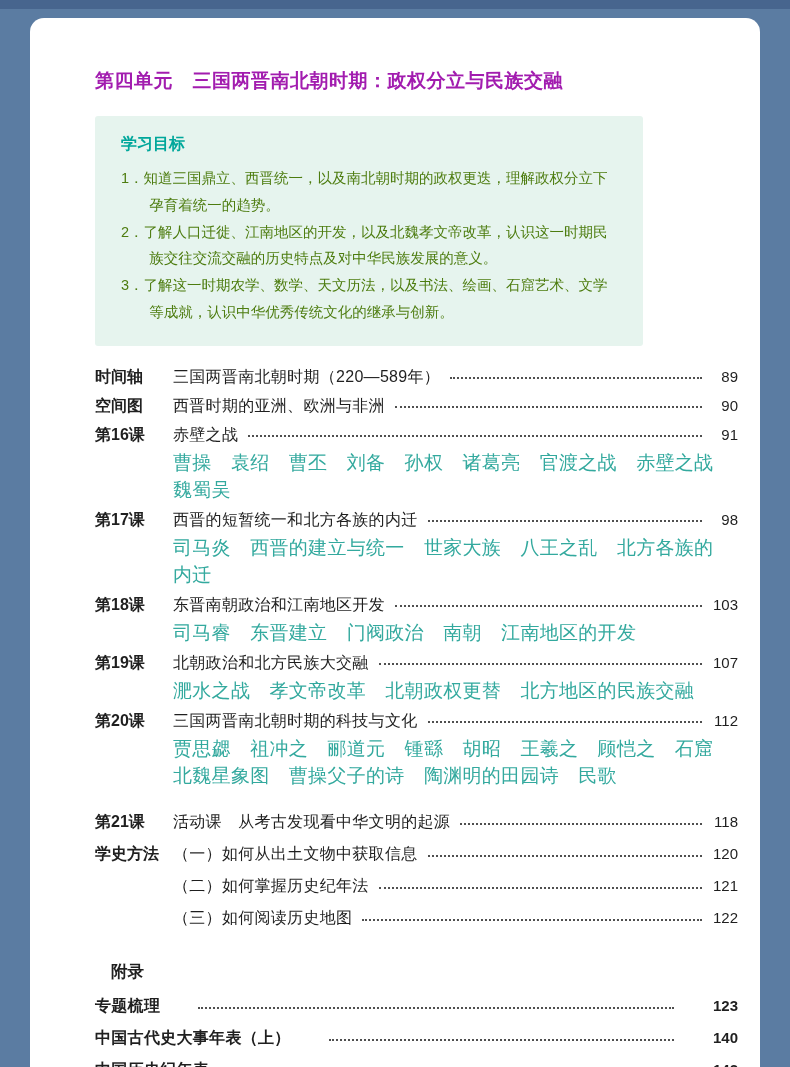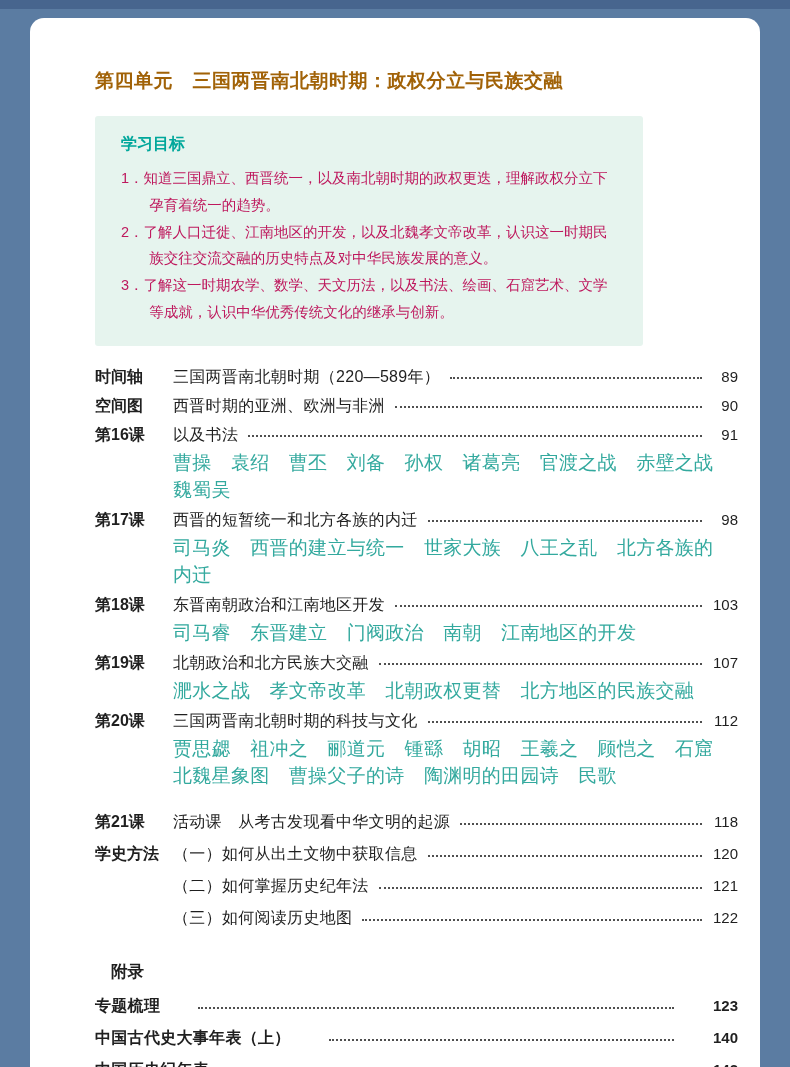--- a/index.html
+++ b/index.html
@@ -12,41 +12,41 @@
   .top-strip { height:9px; background:#47658e; }
   .page {
     width:730px;
     height:1058px;
     margin:9px auto 0;
     background:#ffffff;
     border-radius:14px 14px 0 0;
     padding:50px 22px 40px 65px;
   }
   .unit-title {
-    color:#a16207;
+    color:#a21caf;
     font-size:19px;
     font-weight:bold;
     letter-spacing:0.5px;
   }
   .objectives {
     margin-top:22px;
     width:548px;
     background:#e6f4ee;
     border-radius:3px;
     padding:18px 26px 20px 26px;
   }
   .objectives-heading {
     color:#00a79b;
     font-size:16px;
     font-weight:bold;
     margin-bottom:10px;
   }
   .obj-item {
     font-size:14.5px;
-    color:#be185d;
+    color:#4d7c0f;
     line-height:1.85;
     padding-left:1.95em;
     text-indent:-1.95em;
   }
   .toc { margin-top:16px; }
   .toc-row {
     display:flex;
     align-items:baseline;
     font-size:16px;
     color:#1f1f1f;
@@ -119,21 +119,21 @@
 
     <div class="toc-row">
       <span class="toc-label">空间图</span>
       <span class="toc-title">西晋时期的亚洲、欧洲与非洲</span>
       <span class="toc-leader"></span>
       <span class="toc-page">90</span>
     </div>
 
     <div class="toc-row">
       <span class="toc-label">第16课</span>
-      <span class="toc-title">以及书法</span>
+      <span class="toc-title">赤壁之战</span>
       <span class="toc-leader"></span>
       <span class="toc-page">91</span>
     </div>
     <div class="toc-keywords">曹操　袁绍　曹丕　刘备　孙权　诸葛亮　官渡之战　赤壁之战　魏蜀吴</div>
 
     <div class="toc-row">
       <span class="toc-label">第17课</span>
       <span class="toc-title">西晋的短暂统一和北方各族的内迁</span>
       <span class="toc-leader"></span>
       <span class="toc-page">98</span>

